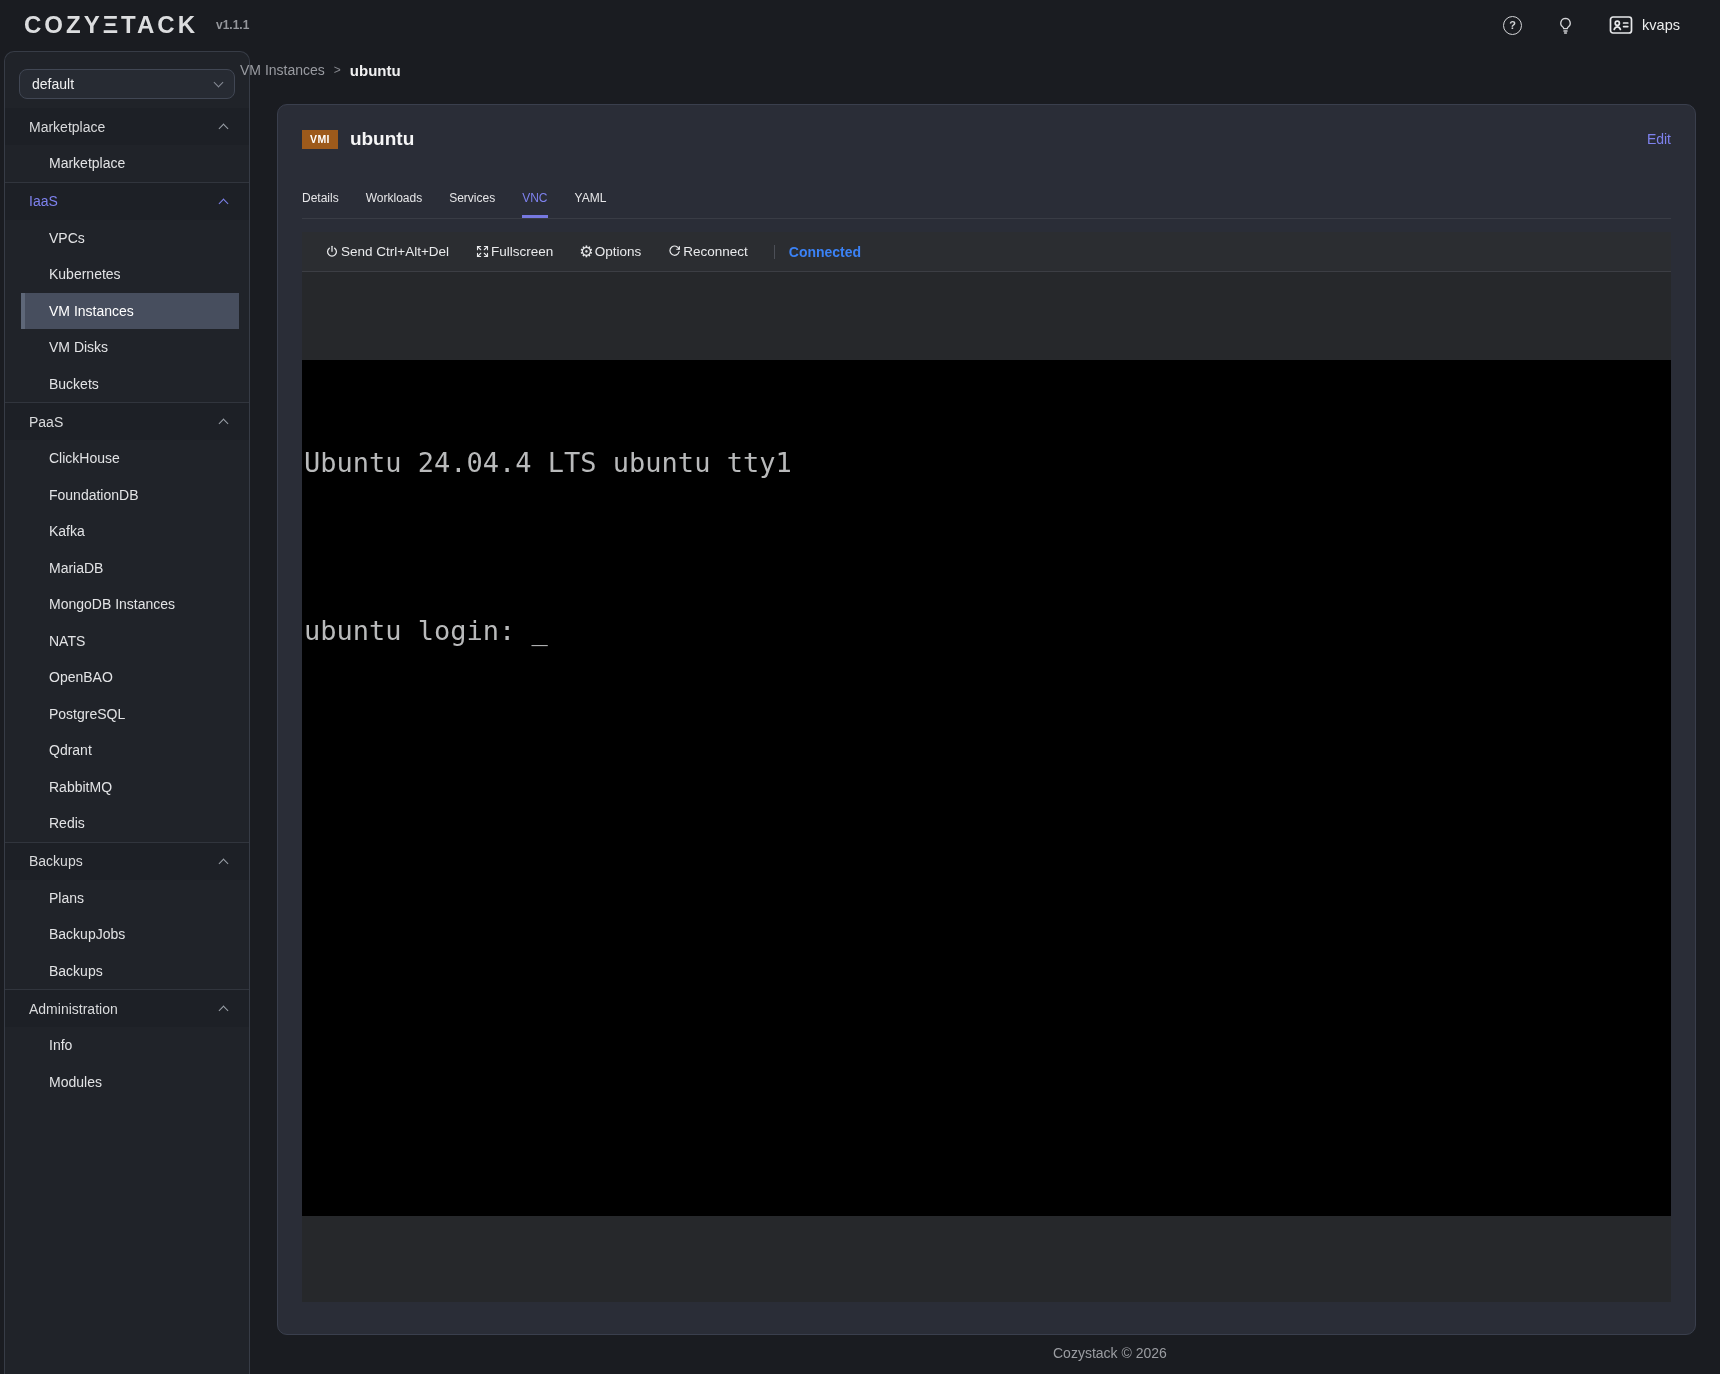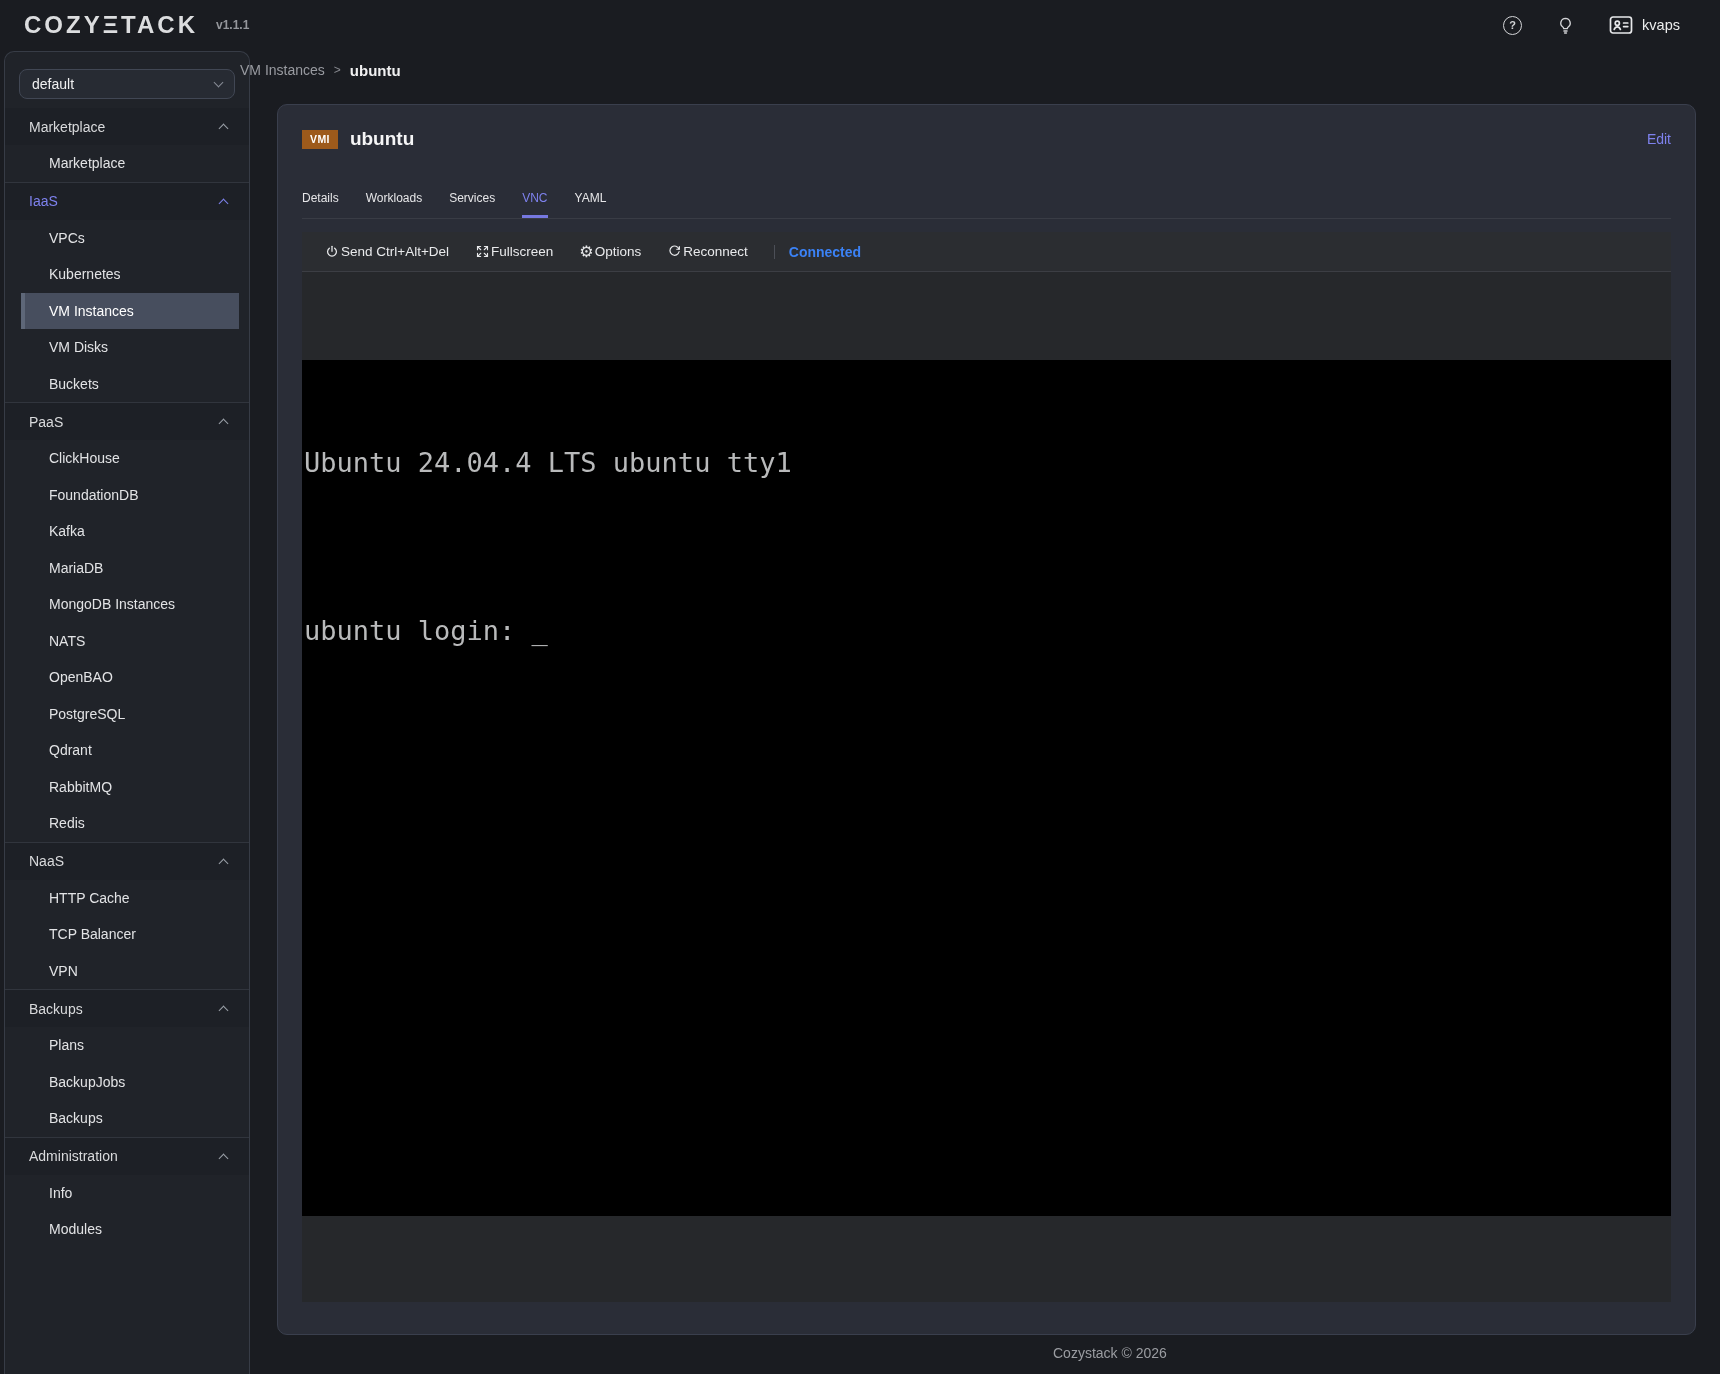--- a/index.html
+++ b/index.html
@@ -205,35 +205,20 @@
           <span>Qdrant</span>
         </div>
       <div class="item">
           <span>RabbitMQ</span>
         </div>
       <div class="item">
           <span>Redis</span>
         </div>
     </div>
 
-    <div class="section">
-      <div class="section-header">
-        <span>NaaS</span>
-        <span class="chev up"></span>
-      </div>
-      <div class="item">
-          <span>HTTP Cache</span>
-        </div>
-      <div class="item">
-          <span>TCP Balancer</span>
-        </div>
-      <div class="item">
-          <span>VPN</span>
-        </div>
-    </div>
 
     <div class="section">
       <div class="section-header">
         <span>Backups</span>
         <span class="chev up"></span>
       </div>
       <div class="item">
           <span>Plans</span>
         </div>
       <div class="item">

